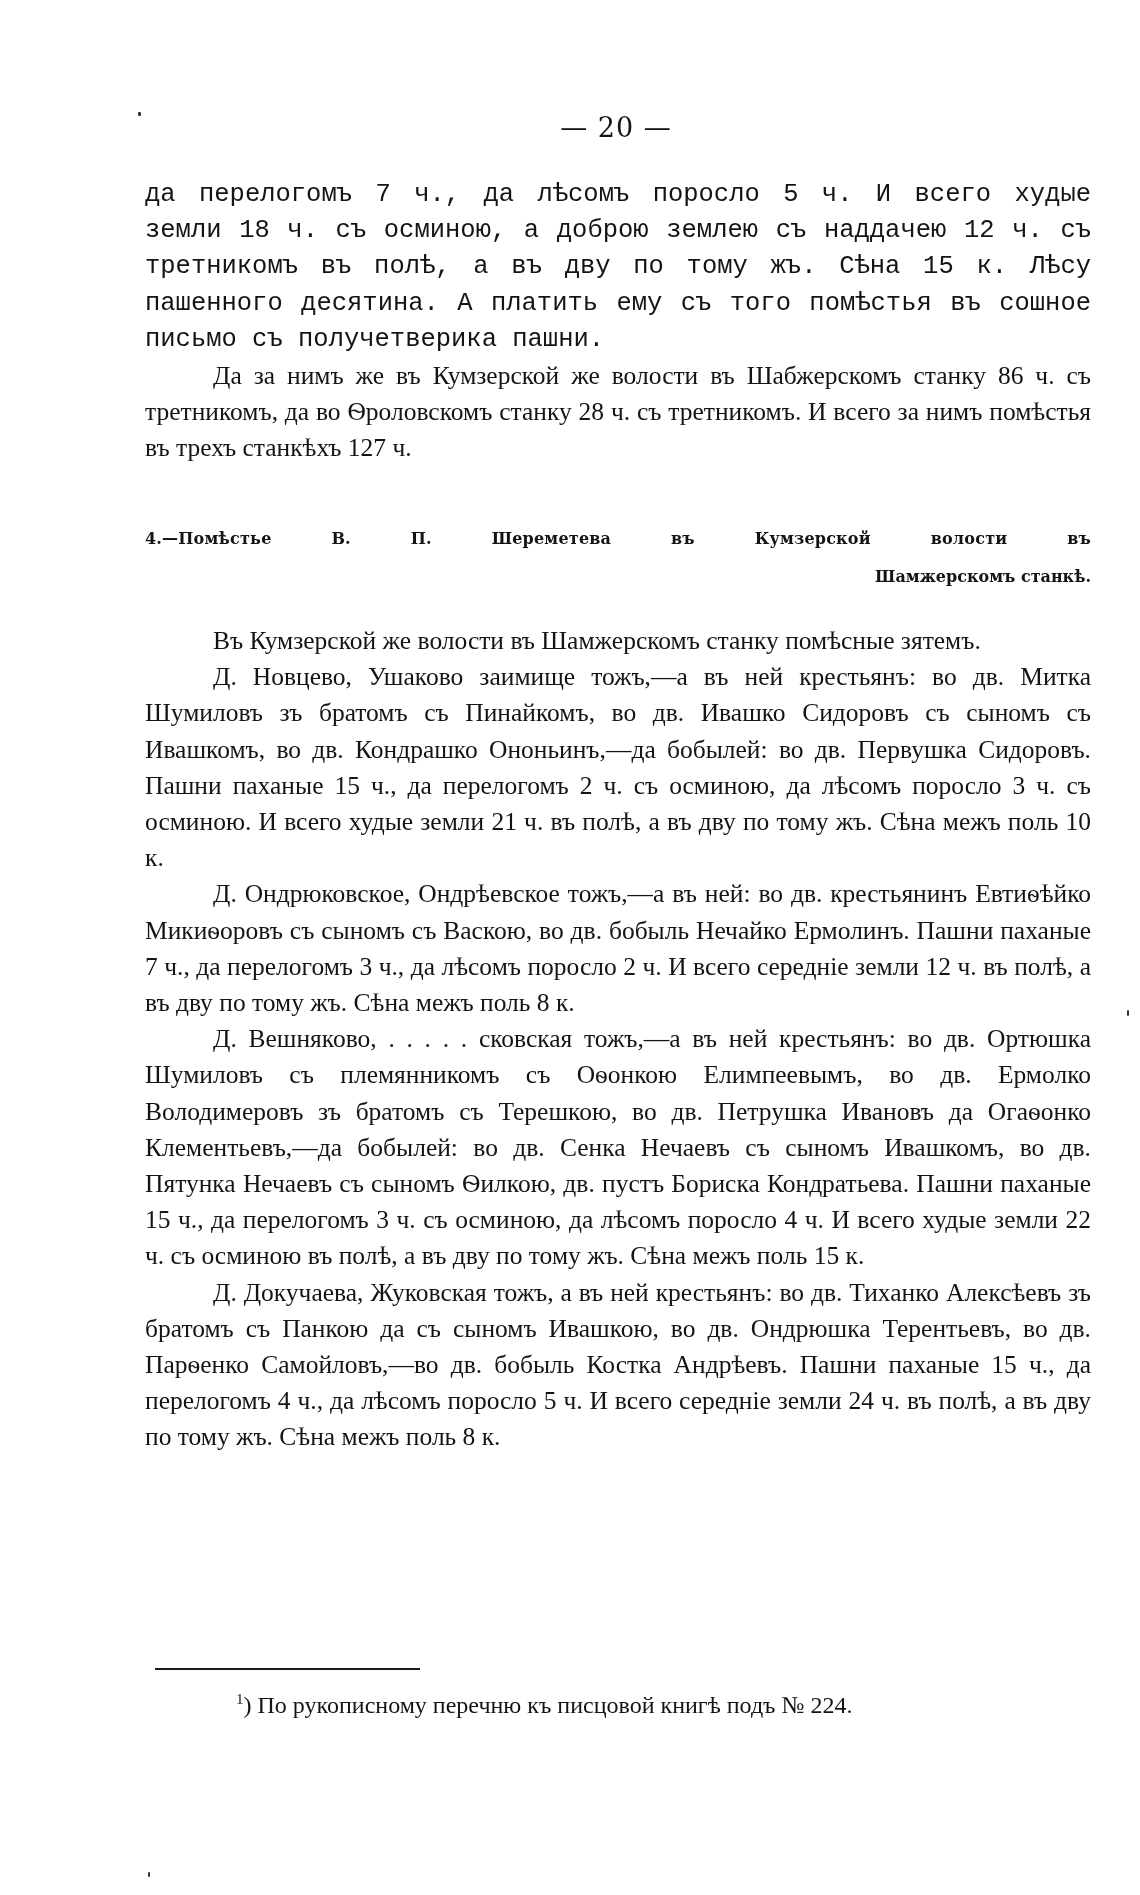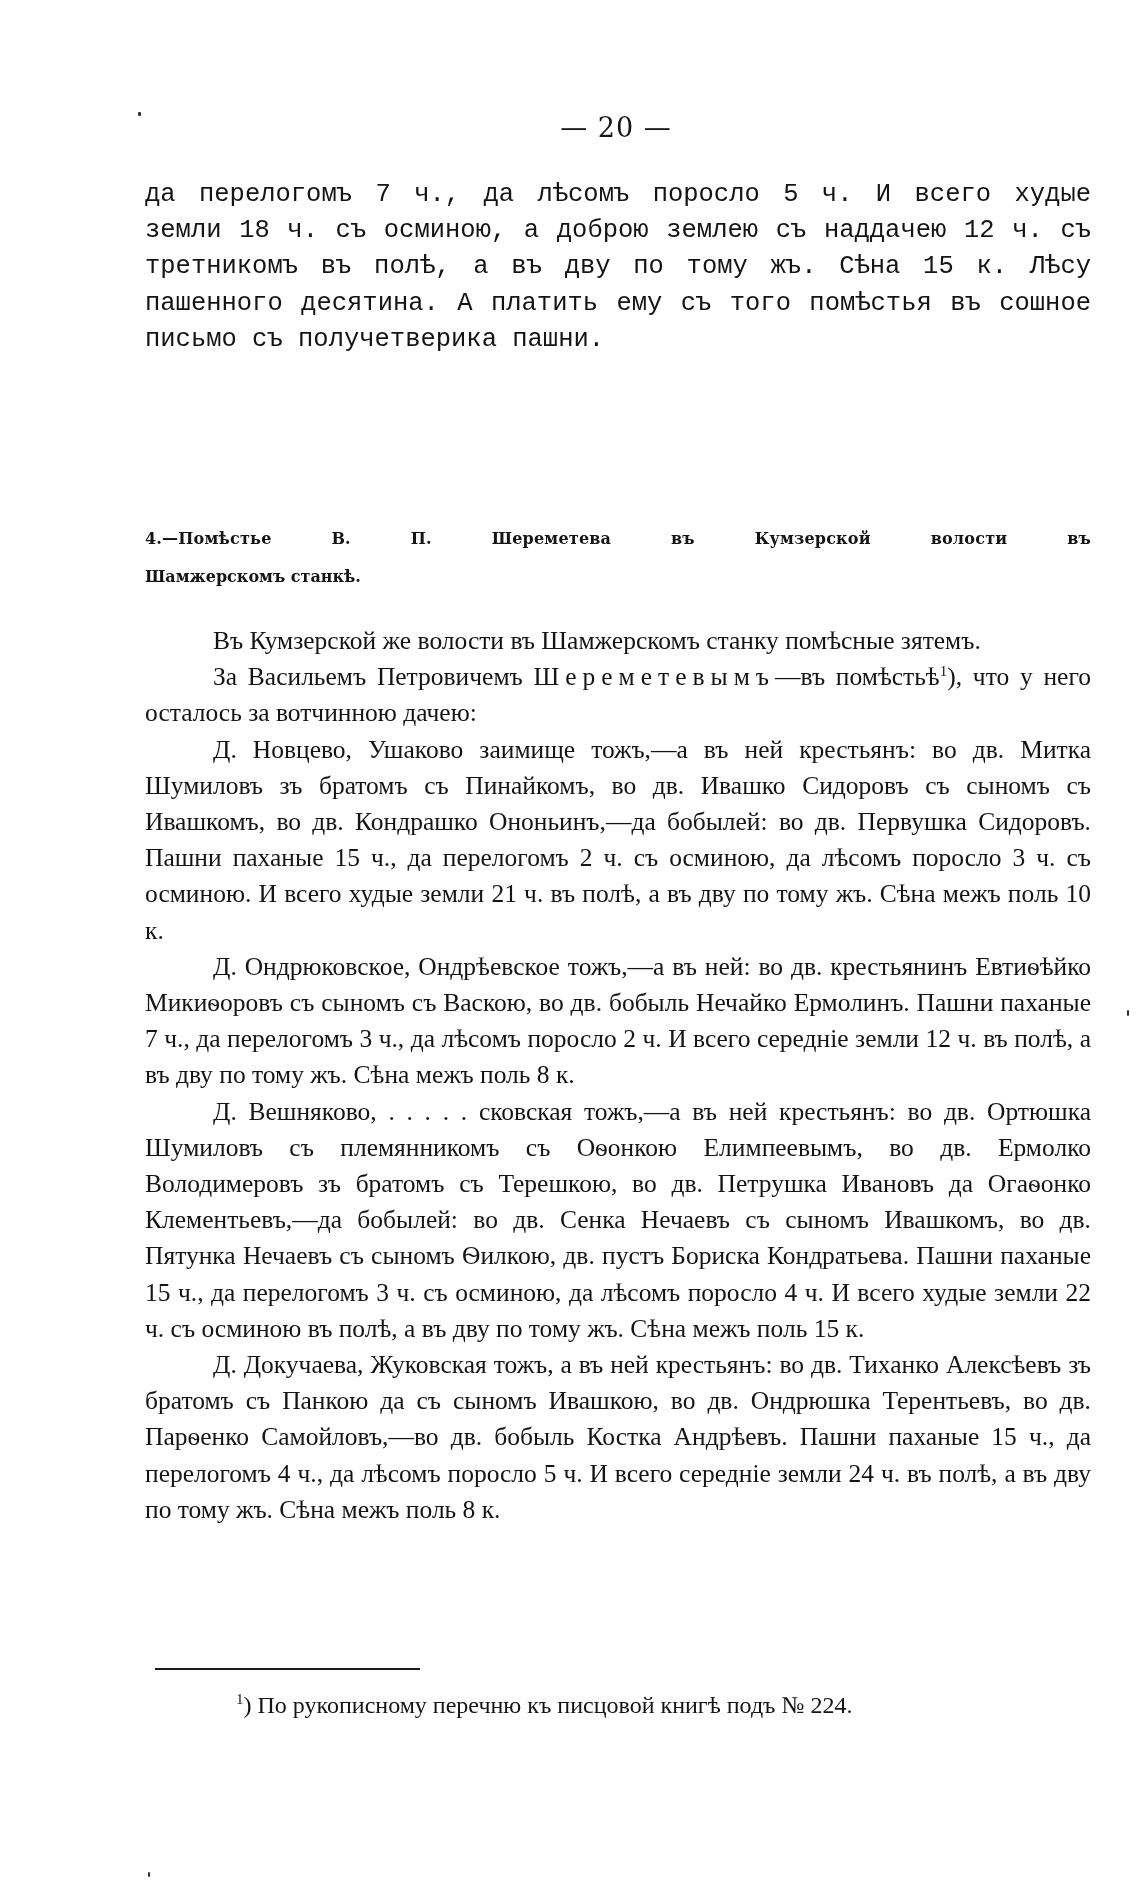--- a/index.html
+++ b/index.html
@@ -64,21 +64,21 @@
     }
     .heading .h-line1 {
       display: block;
       text-align: justify;
       text-align-last: justify;
       white-space: nowrap;
       letter-spacing: 0.2px;
     }
     .heading .h-line2 {
       display: block;
-      text-align: left;
+      text-align: right;
     }
     .section-body {
       position: absolute;
       left: 145px;
       top: 623px;
       width: 946px;
       font-size: 25.5px;
       line-height: 36.2px;
       font-family: "Liberation Serif", "DejaVu Serif", serif;
     }
@@ -118,30 +118,30 @@
       border-radius: 1px;
     }
   </style>
 </head>
 <body>
 
 <div class="page-number">— 20 —</div>
 
 <div class="text-block">
   <p class="para cont">да перелогомъ 7 ч., да лѣсомъ поросло 5 ч. И всего худые земли 18 ч. съ осминою, а доброю землею съ наддачею 12 ч. съ третникомъ въ полѣ, а въ дву по тому жъ. Сѣна 15 к. Лѣсу пашенного десятина. А платить ему съ того помѣстья въ сошное письмо съ получетверика пашни.</p>
+  <p class="para indent">Да за нимъ же въ Кумзерской же волости въ Шабжерскомъ станку 86 ч. съ третникомъ, да во Ѳроловскомъ станку 28 ч. съ третникомъ. И всего за нимъ помѣстья въ трехъ станкѣхъ 127 ч.</p>
 </div>
 
 <h2 class="heading">
   <span class="h-line1">4.—Помѣстье В. П. Шереметева въ Кумзерской волости въ</span>
   <span class="h-line2">Шамжерскомъ станкѣ.</span>
 </h2>
 
 <div class="section-body">
   <p class="para indent">Въ Кумзерской же волости въ Шамжерскомъ станку помѣсные зятемъ.</p>
-  <p class="para indent"><span>За Васильемъ Петровичемъ </span><span class="spaced">Шереметевымъ</span><span>—въ помѣстьѣ</span><sup class="fn">1</sup><span>), что у него осталось за вотчинною дачею:</span></p>
   <p class="para indent">Д. Новцево, Ушаково заимище тожъ,—а въ ней крестьянъ: во дв. Митка Шумиловъ зъ братомъ съ Пинайкомъ, во дв. Ивашко Сидоровъ съ сыномъ съ Ивашкомъ, во дв. Кондрашко Ононьинъ,—да бобылей: во дв. Первушка Сидоровъ. Пашни паханые 15 ч., да перелогомъ 2 ч. съ осминою, да лѣсомъ поросло 3 ч. съ осминою. И всего худые земли 21 ч. въ полѣ, а въ дву по тому жъ. Сѣна межъ поль 10 к.</p>
   <p class="para indent">Д. Ондрюковское, Ондрѣевское тожъ,—а въ ней: во дв. крестьянинъ Евтиѳѣйко Микиѳоровъ съ сыномъ съ Васкою, во дв. бобыль Нечайко Ермолинъ. Пашни паханые 7 ч., да перелогомъ 3 ч., да лѣсомъ поросло 2 ч. И всего середнiе земли 12 ч. въ полѣ, а въ дву по тому жъ. Сѣна межъ поль 8 к.</p>
   <p class="para indent">Д. Вешняково, . . . . . сковская тожъ,—а въ ней крестьянъ: во дв. Ортюшка Шумиловъ съ племянникомъ съ Оѳонкою Елимпеевымъ, во дв. Ермолко Володимеровъ зъ братомъ съ Терешкою, во дв. Петрушка Ивановъ да Огаѳонко Клементьевъ,—да бобылей: во дв. Сенка Нечаевъ съ сыномъ Ивашкомъ, во дв. Пятунка Нечаевъ съ сыномъ Ѳилкою, дв. пустъ Бориска Кондратьева. Пашни паханые 15 ч., да перелогомъ 3 ч. съ осминою, да лѣсомъ поросло 4 ч. И всего худые земли 22 ч. съ осминою въ полѣ, а въ дву по тому жъ. Сѣна межъ поль 15 к.</p>
   <p class="para indent">Д. Докучаева, Жуковская тожъ, а въ ней крестьянъ: во дв. Тиханко Алексѣевъ зъ братомъ съ Панкою да съ сыномъ Ивашкою, во дв. Ондрюшка Терентьевъ, во дв. Парѳенко Самойловъ,—во дв. бобыль Костка Андрѣевъ. Пашни паханые 15 ч., да перелогомъ 4 ч., да лѣсомъ поросло 5 ч. И всего середнiе земли 24 ч. въ полѣ, а въ дву по тому жъ. Сѣна межъ поль 8 к.</p>
 </div>
 
 <div class="footnote-rule"></div>
 
 <div class="footnote"><span class="fn-mark">1</span><span>) По рукописному перечню къ писцовой книгѣ подъ № 224.</span></div>
 

